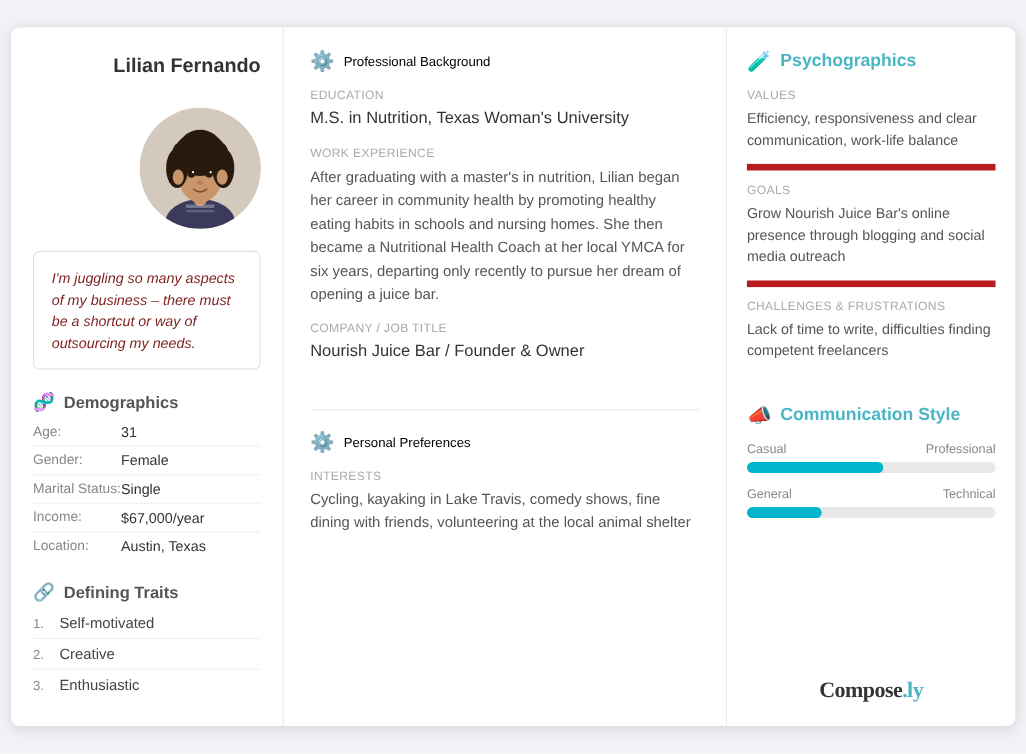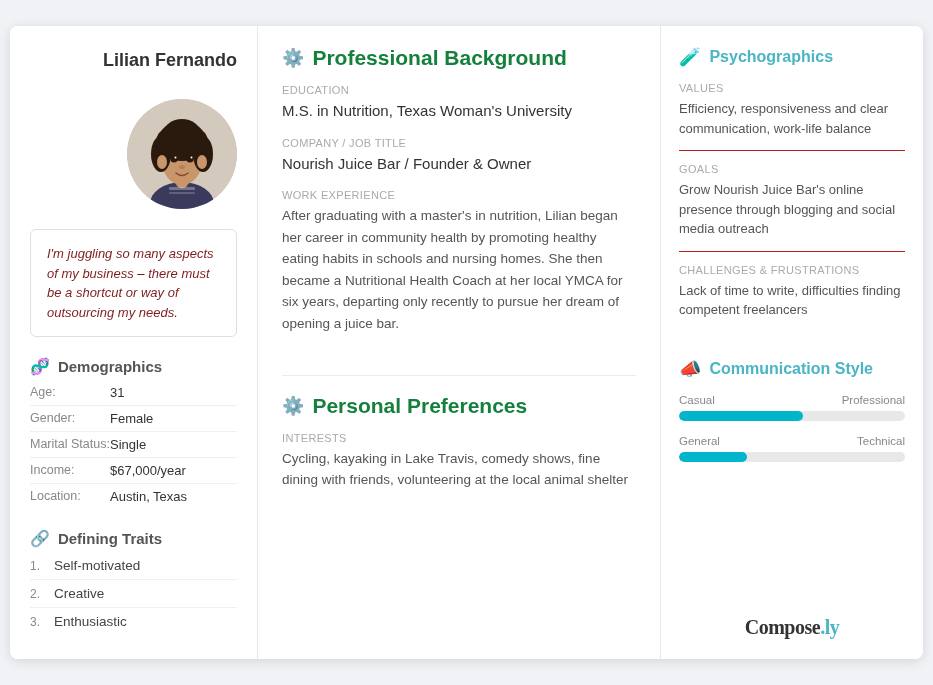--- a/index.html
+++ b/index.html
@@ -131,23 +131,23 @@
     .mid-section {
       margin-bottom: 20px;
     }
     .mid-section-header {
       display: flex;
       align-items: center;
       gap: 8px;
       margin-bottom: 14px;
     }
     .mid-section-title {
-      font-size: 21px;
-      font-weight: 700;
-      color: #15803d;
+      font-size: 12px;
+      font-weight: 400;
+      color: #000000;
     }
     .field-block {
       margin-bottom: 14px;
     }
     .field-label {
       font-size: 11px;
       color: #aaa;
       text-transform: uppercase;
       letter-spacing: 0.03em;
       margin-bottom: 4px;
@@ -185,21 +185,21 @@
       align-items: center;
       gap: 8px;
       margin-bottom: 14px;
     }
     .right-section-title {
       font-size: 16px;
       font-weight: 700;
       color: #4ab5c4;
     }
     .psycho-block {
-      border-bottom: 1px solid #b91c1c;
+      border-bottom: 6px solid #b91c1c;
       padding-bottom: 12px;
       margin-bottom: 12px;
     }
     .psycho-block:last-child {
       border-bottom: none;
     }
     .psycho-label {
       font-size: 11px;
       color: #aaa;
       text-transform: uppercase;
@@ -357,26 +357,26 @@
       <div class="mid-section-header">
         <span style="color:#4ab5c4;font-size:18px;">⚙️</span>
         <span class="mid-section-title">Professional Background</span>
       </div>
 
       <div class="field-block">
         <div class="field-label">Education</div>
         <div class="field-value large">M.S. in Nutrition, Texas Woman's University</div>
       </div>
       <div class="field-block">
+        <div class="field-label">Work Experience</div>
+        <div class="field-value body">After graduating with a master's in nutrition, Lilian began her career in community health by promoting healthy eating habits in schools and nursing homes. She then became a Nutritional Health Coach at her local YMCA for six years, departing only recently to pursue her dream of opening a juice bar.</div>
+      </div>
+      <div class="field-block">
         <div class="field-label">Company / Job Title</div>
         <div class="field-value large">Nourish Juice Bar / Founder &amp; Owner</div>
-      </div>
-      <div class="field-block">
-        <div class="field-label">Work Experience</div>
-        <div class="field-value body">After graduating with a master's in nutrition, Lilian began her career in community health by promoting healthy eating habits in schools and nursing homes. She then became a Nutritional Health Coach at her local YMCA for six years, departing only recently to pursue her dream of opening a juice bar.</div>
       </div>
     </div>
 
     <hr class="section-separator">
 
     <div class="mid-section">
       <div class="mid-section-header">
         <span style="color:#4ab5c4;font-size:18px;">⚙️</span>
         <span class="mid-section-title">Personal Preferences</span>
       </div>

